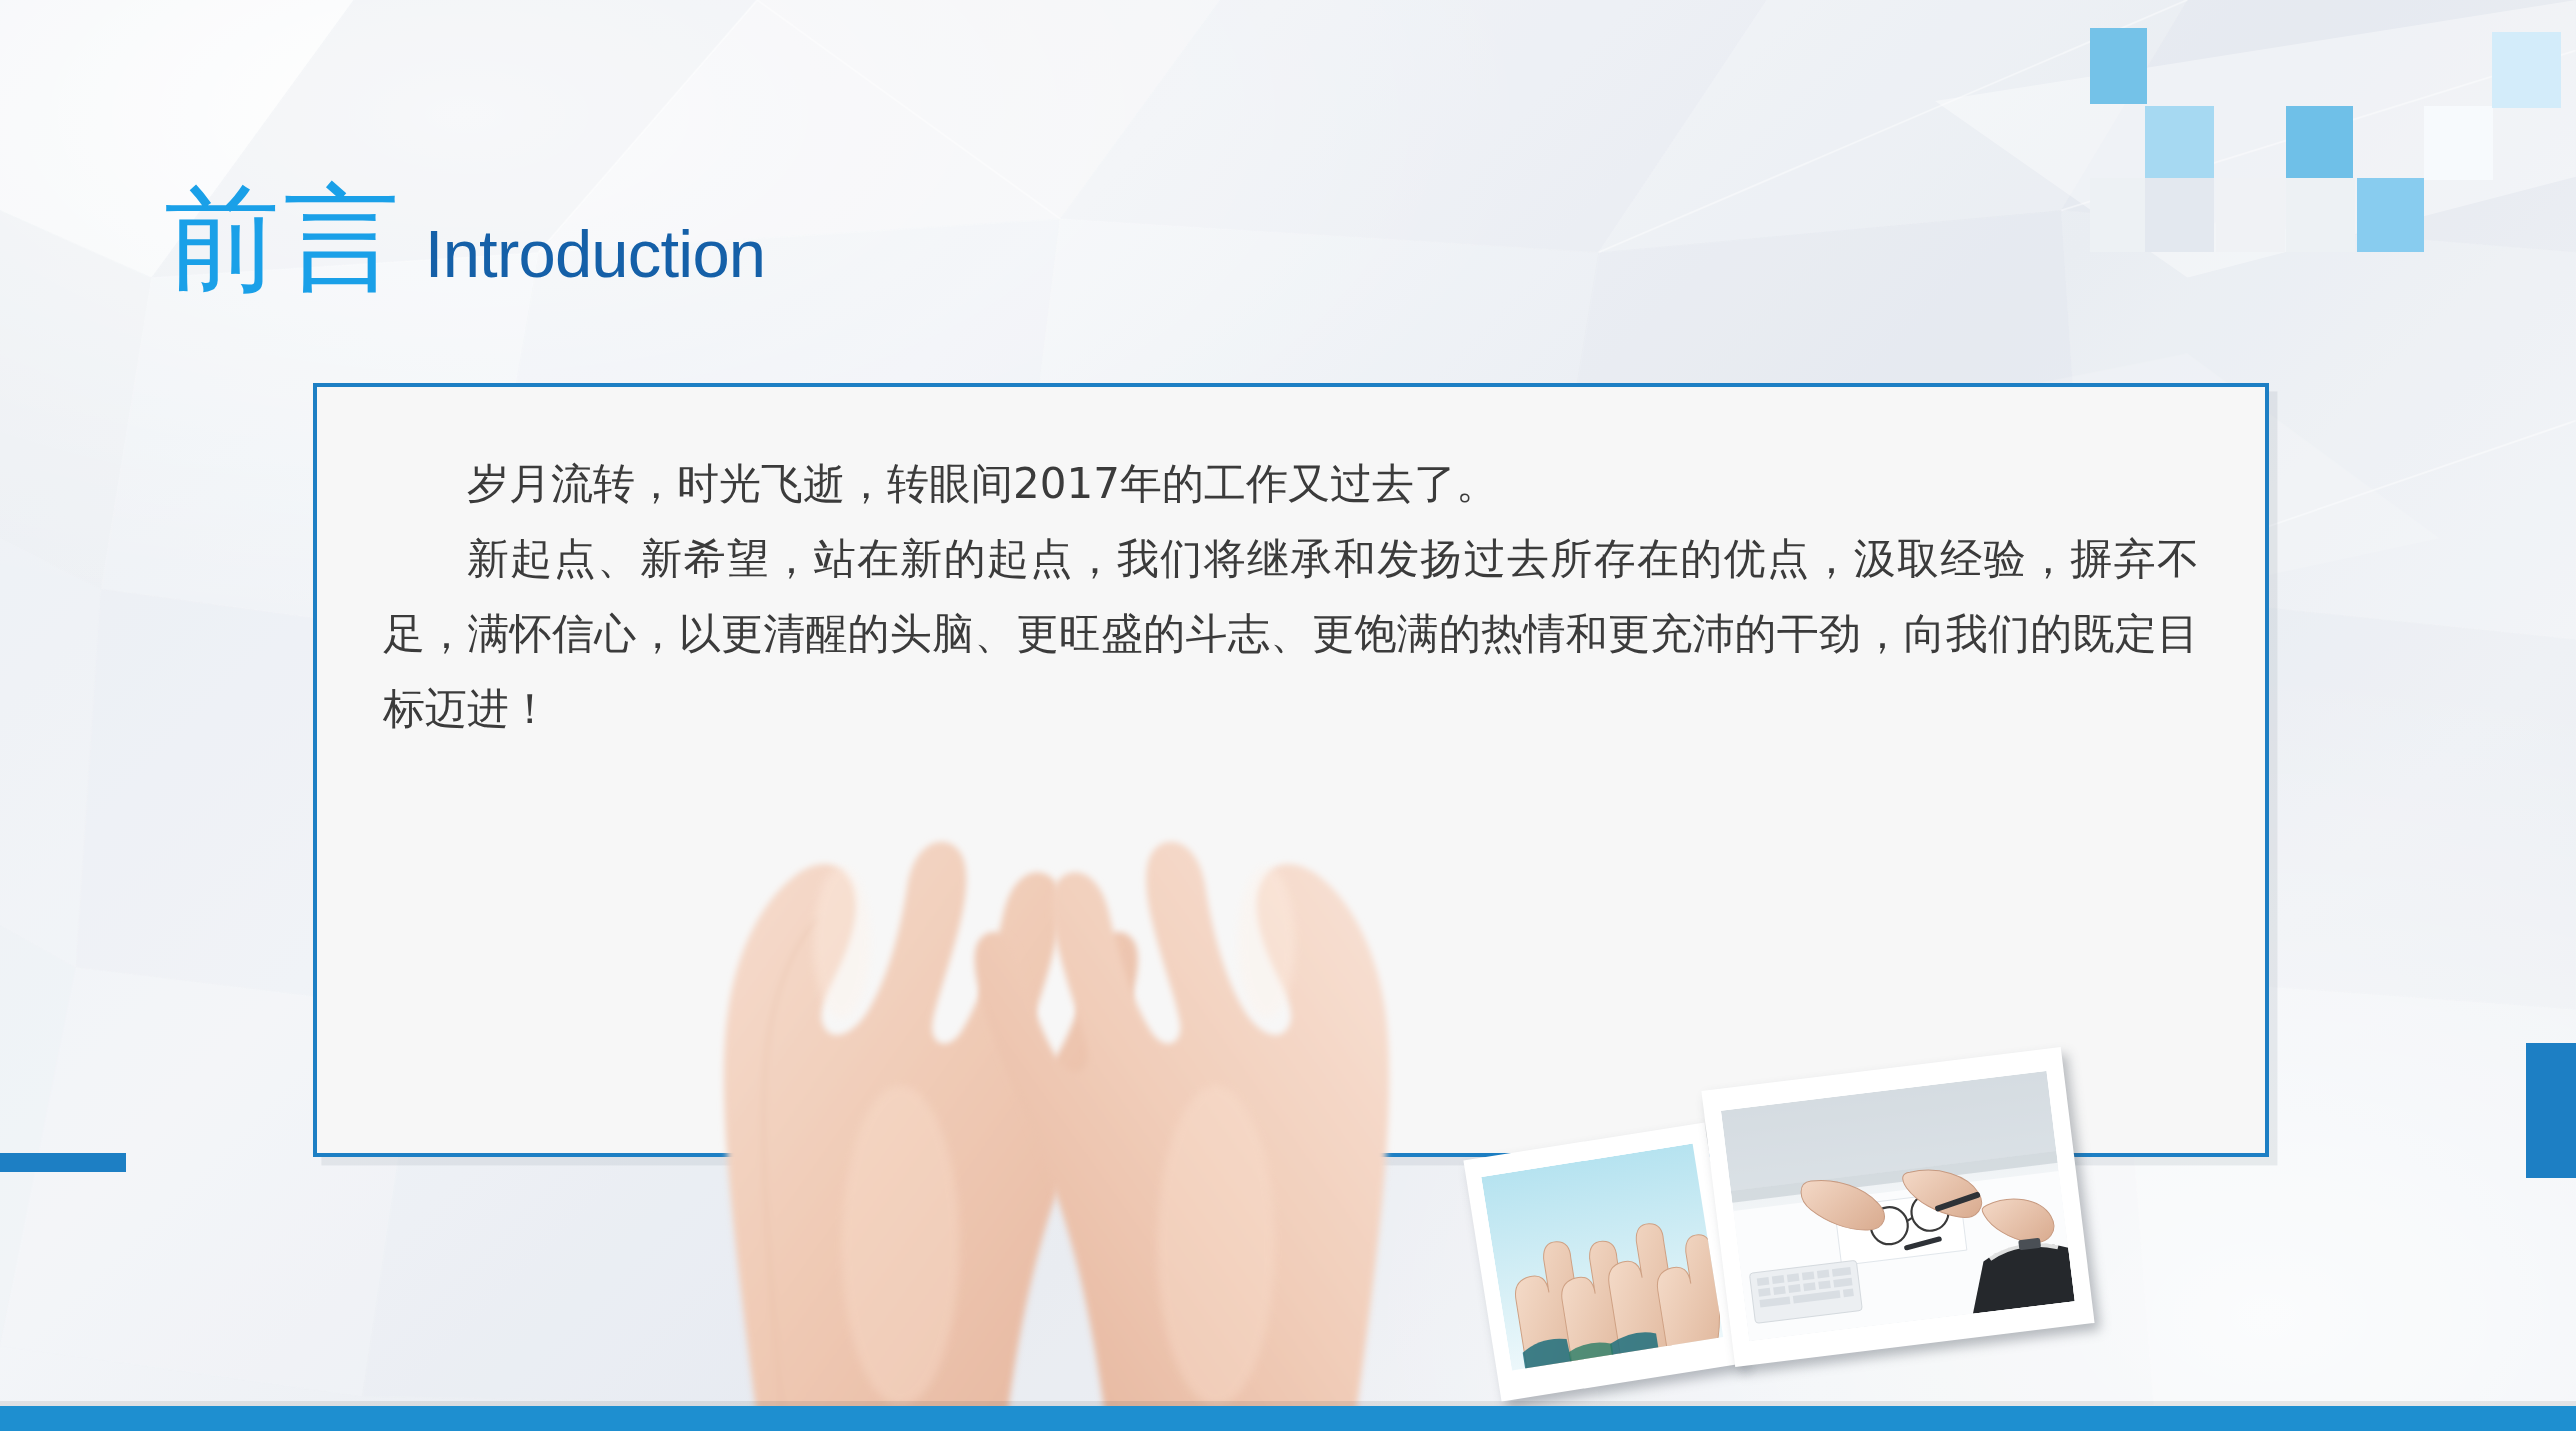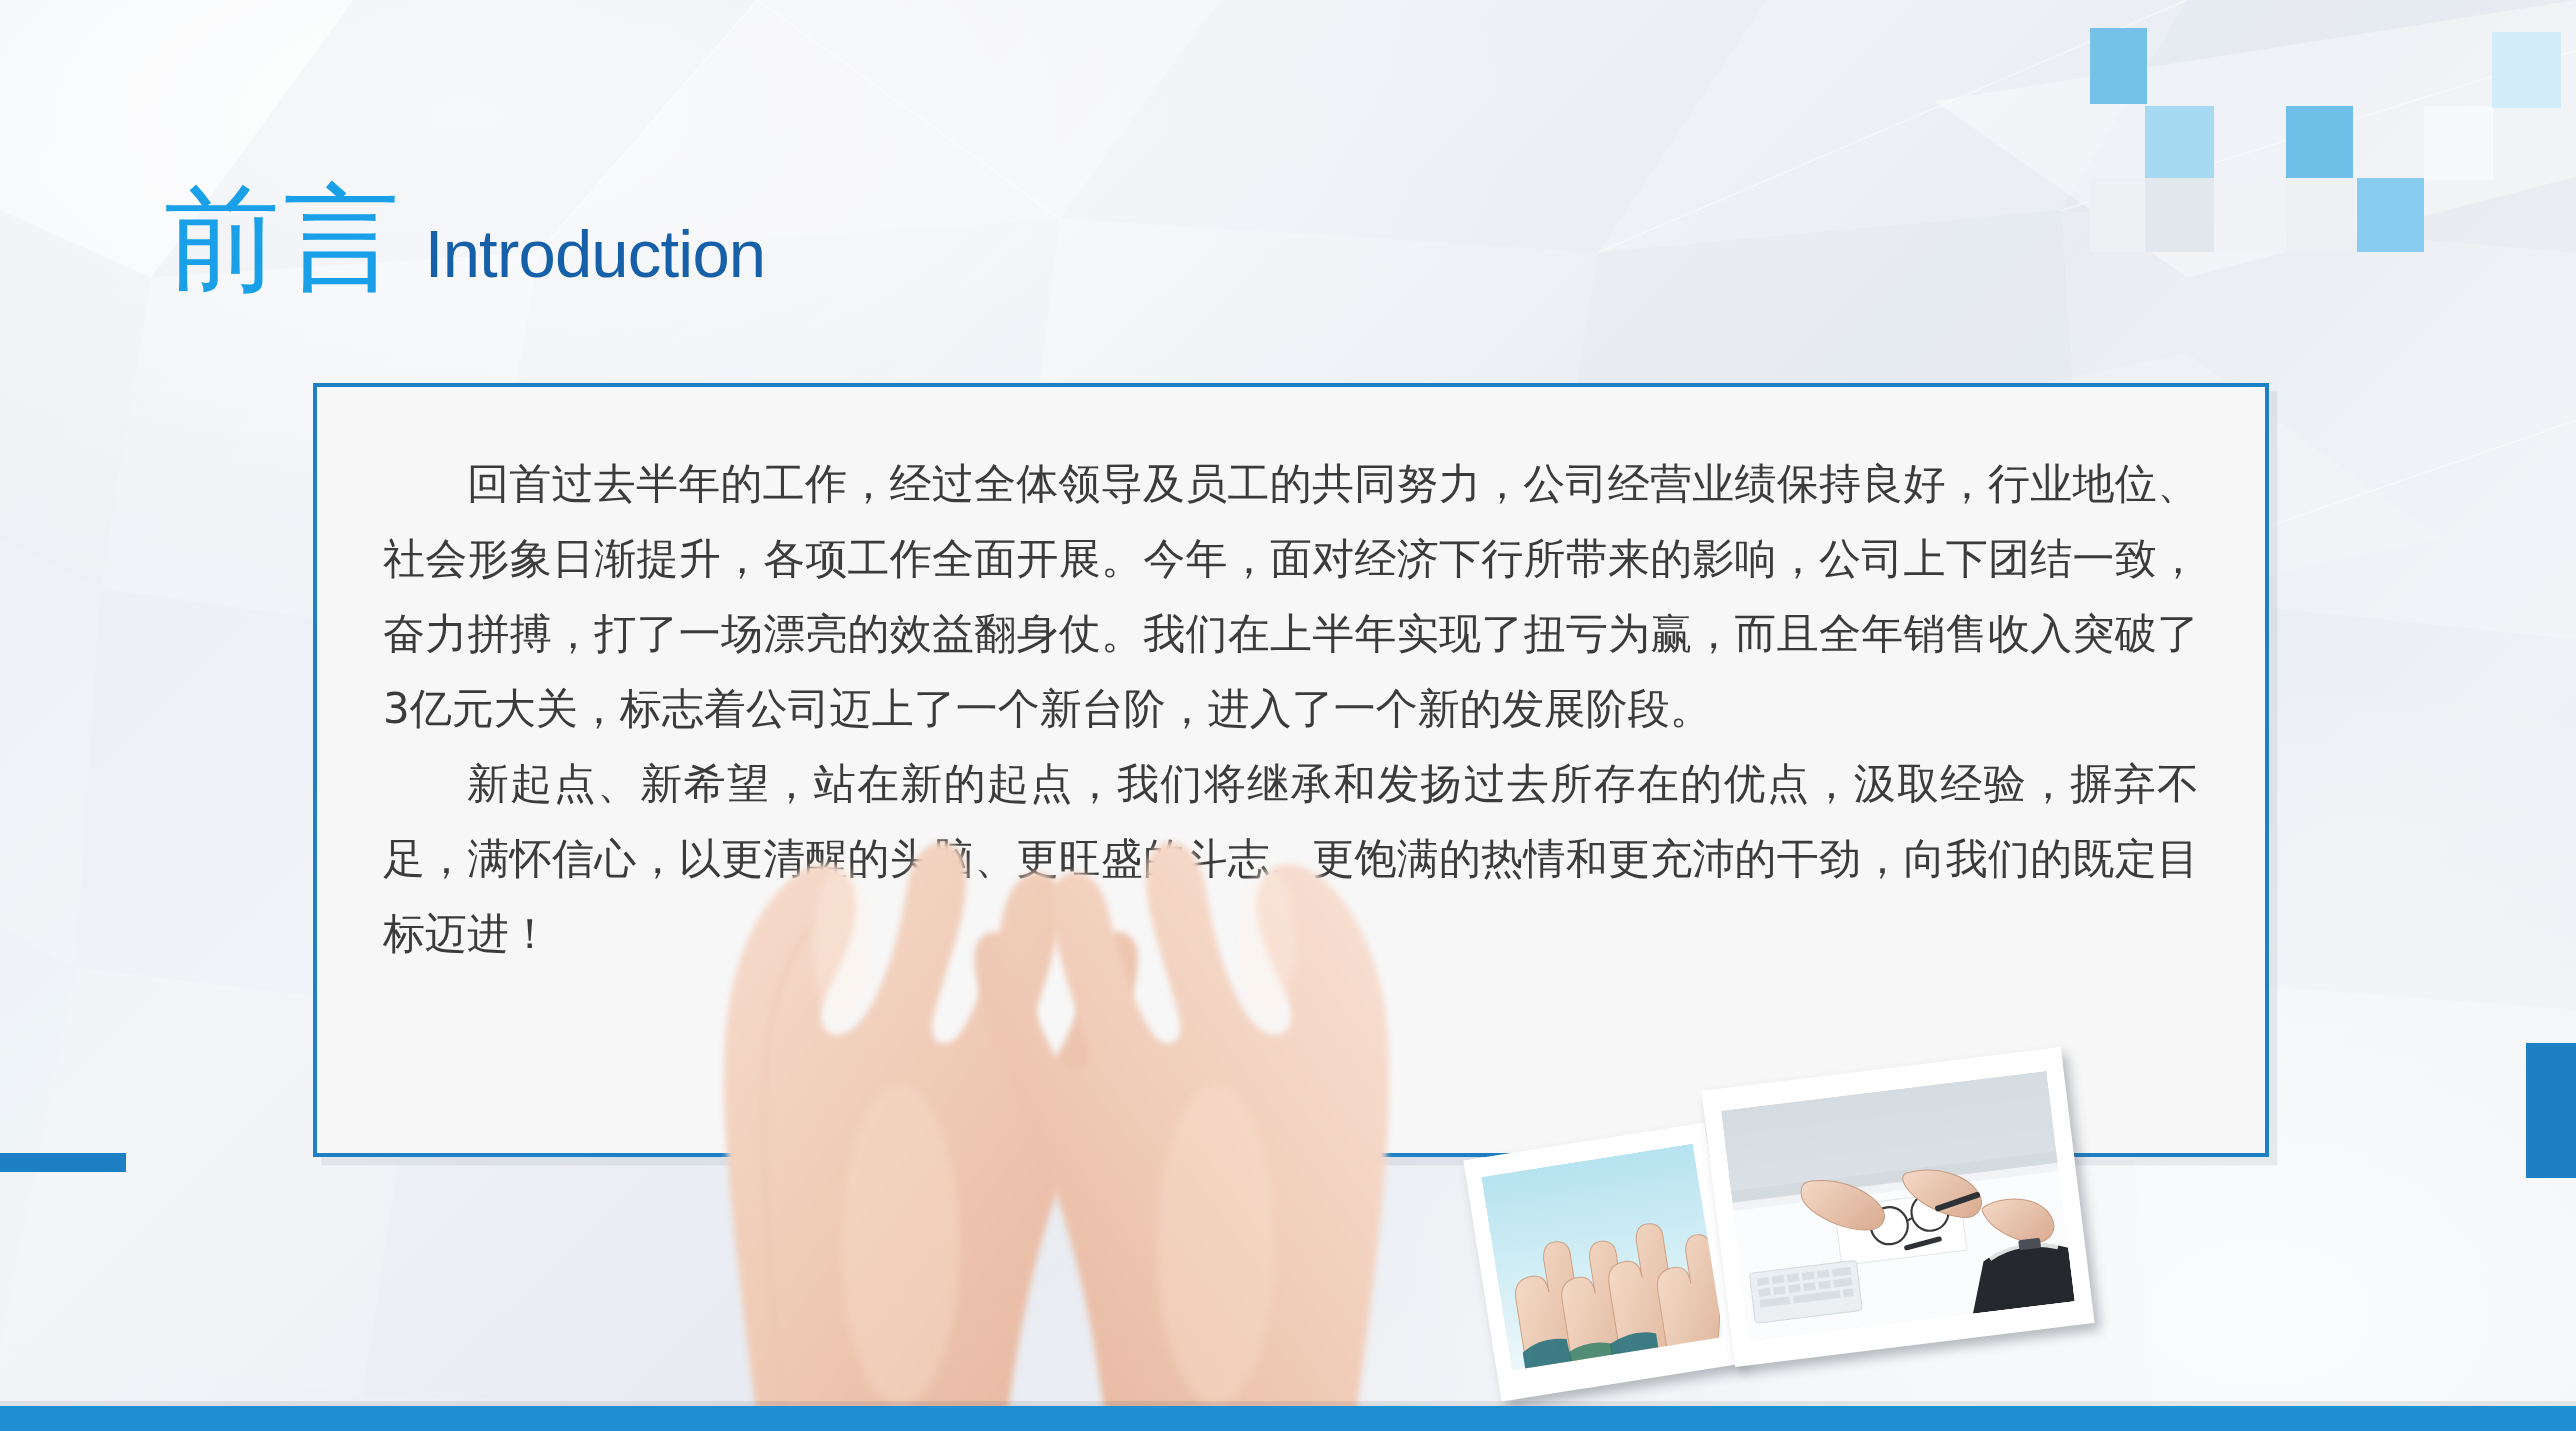--- a/index.html
+++ b/index.html
@@ -163,21 +163,21 @@
       <div class="msq" style="left: 421px; top: 32px; width: 69px; height: 76px; background: rgb(211, 236, 250);"></div>
     </div>
 
   <div id="title-block">
     <div id="title-cn">前言</div>
     <div id="title-en">Introduction</div>
   </div>
 
   <div id="content-box">
     <div id="content-inner">
-      <p class="para">回首过去半年的工作，经过全体领导及员工的共同努力，公司经营业绩保持良好，行业地位、社会形象日渐提升，各项工作全面开展。今年，面对经济下行所带来的影响，公司上下团结一致，奋力拼搏，打了一场漂亮的效益翻身仗。我们在上半年实现了扭亏为赢，而且全年销售收入突破了3亿元大关，标志着公司迈上了一个新台阶，进入了一个新的发展阶段。</p>
+      <p class="para">岁月流转，时光飞逝，转眼间2017年的工作又过去了。</p>
       <p class="para">新起点、新希望，站在新的起点，我们将继承和发扬过去所存在的优点，汲取经验，摒弃不足，满怀信心，以更清醒的头脑、更旺盛的斗志、更饱满的热情和更充沛的干劲，向我们的既定目标迈进！</p>
     </div>
   </div>
 
   <div id="hands">
     <svg width="1052" height="917" viewBox="0 0 1250 1090">
       <defs>
         <linearGradient id="skinA" x1="0" y1="0" x2="1" y2="1">
           <stop offset="0%" stop-color="#f6ddcf"></stop>
           <stop offset="45%" stop-color="#f0cbb6"></stop>

